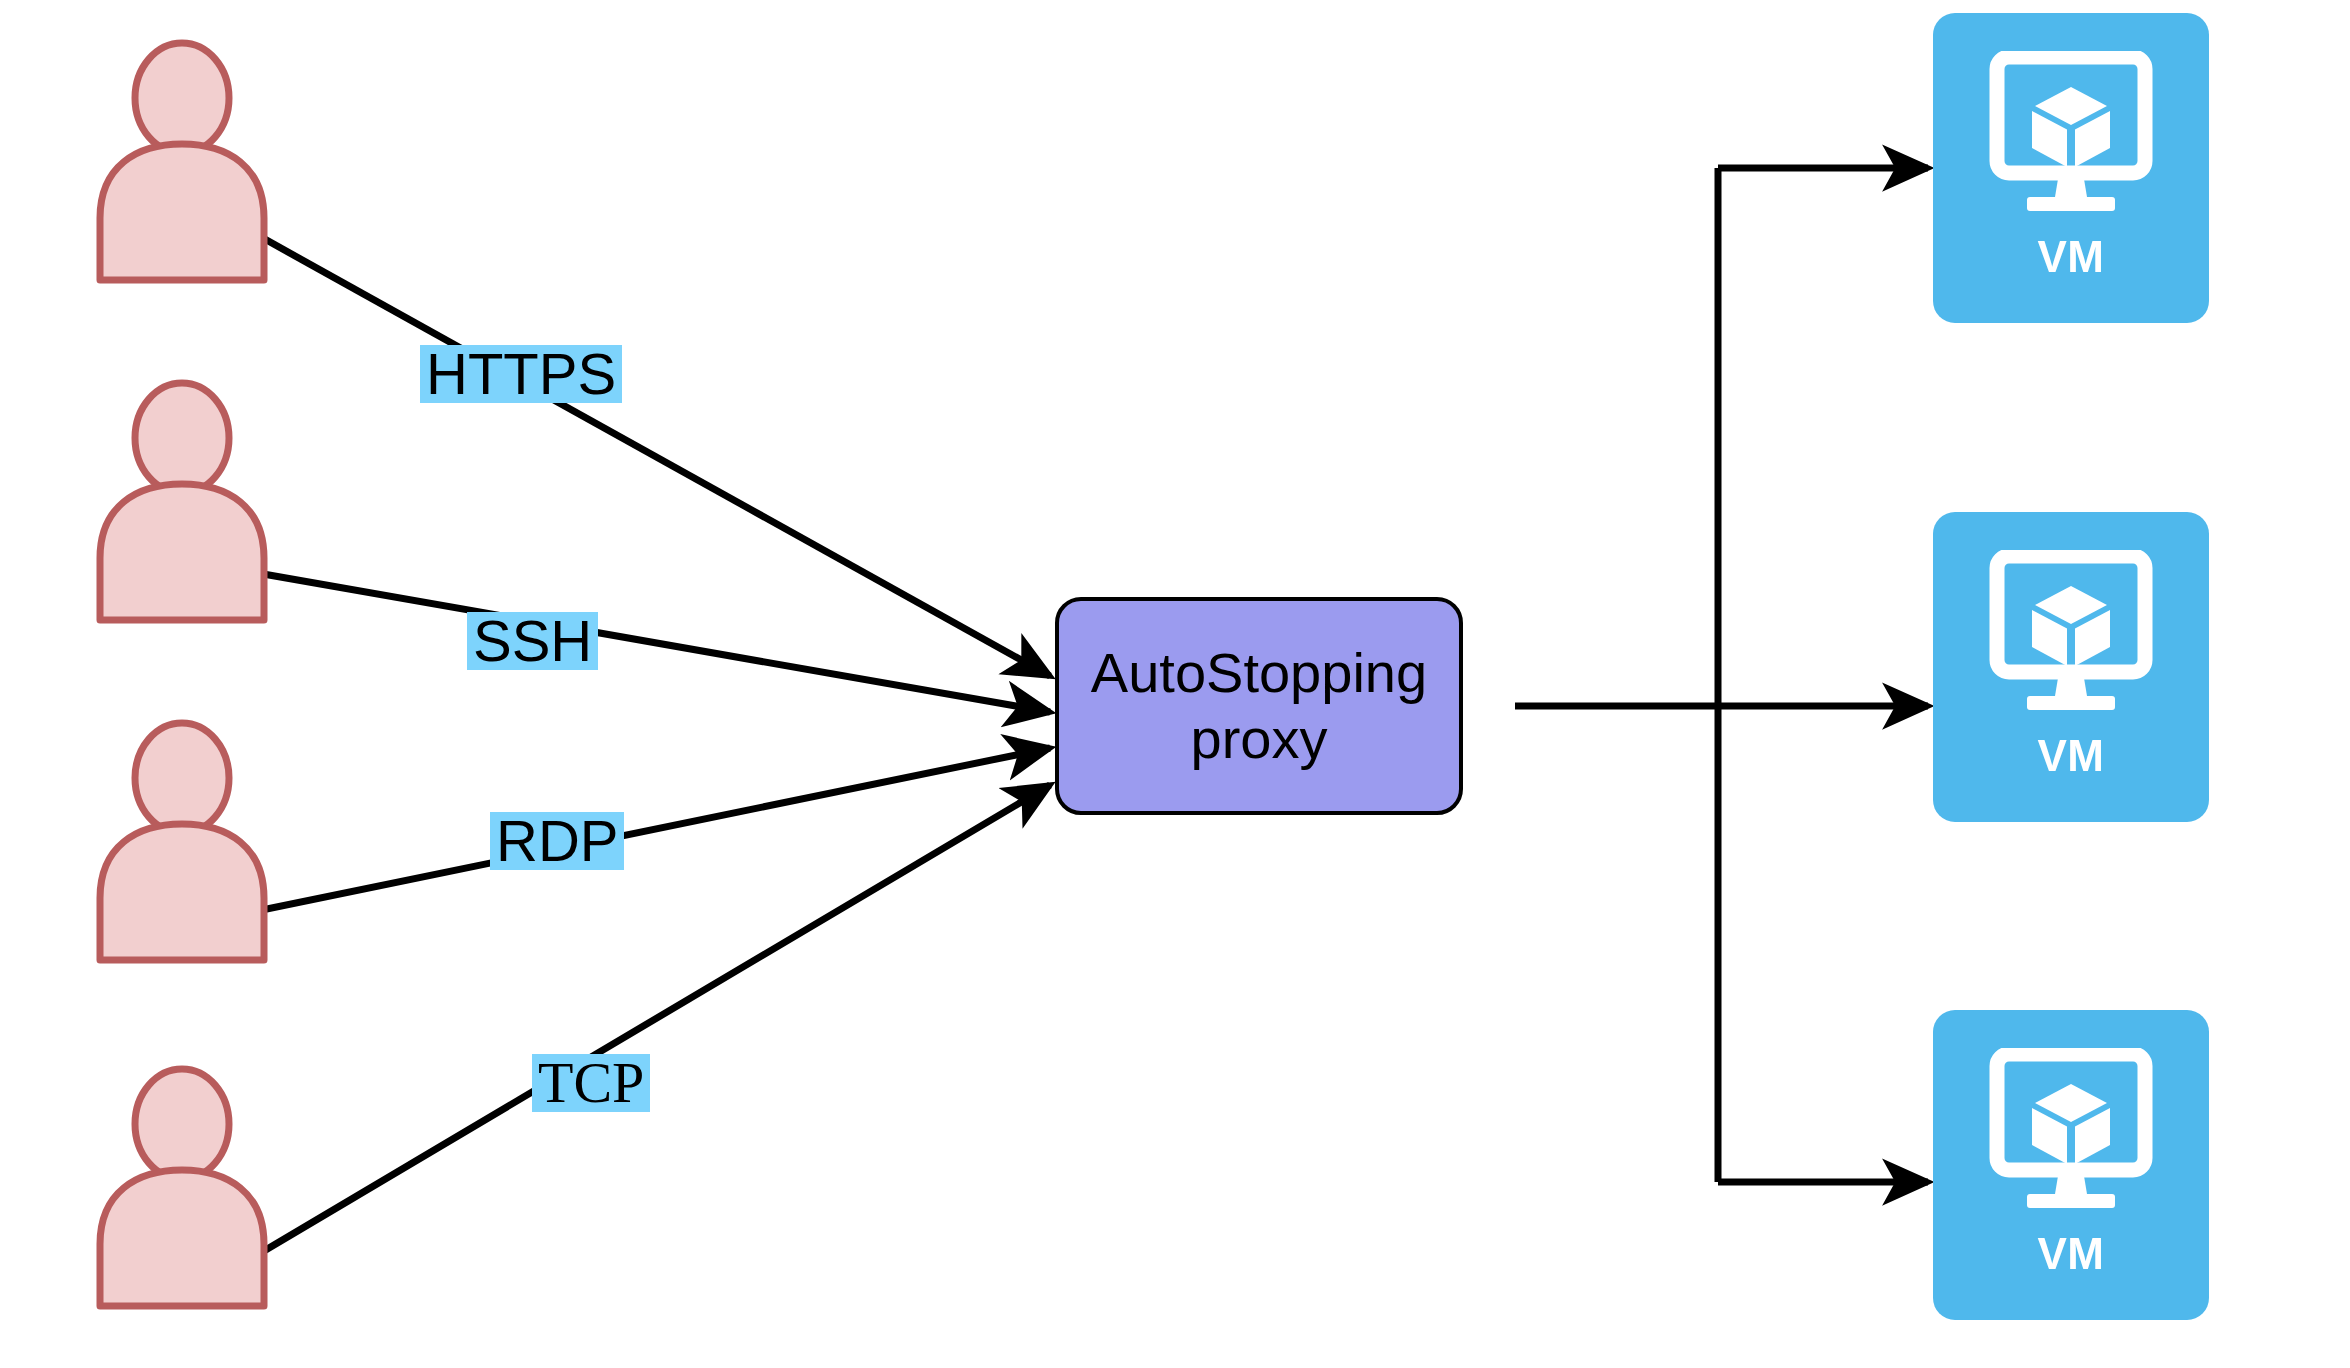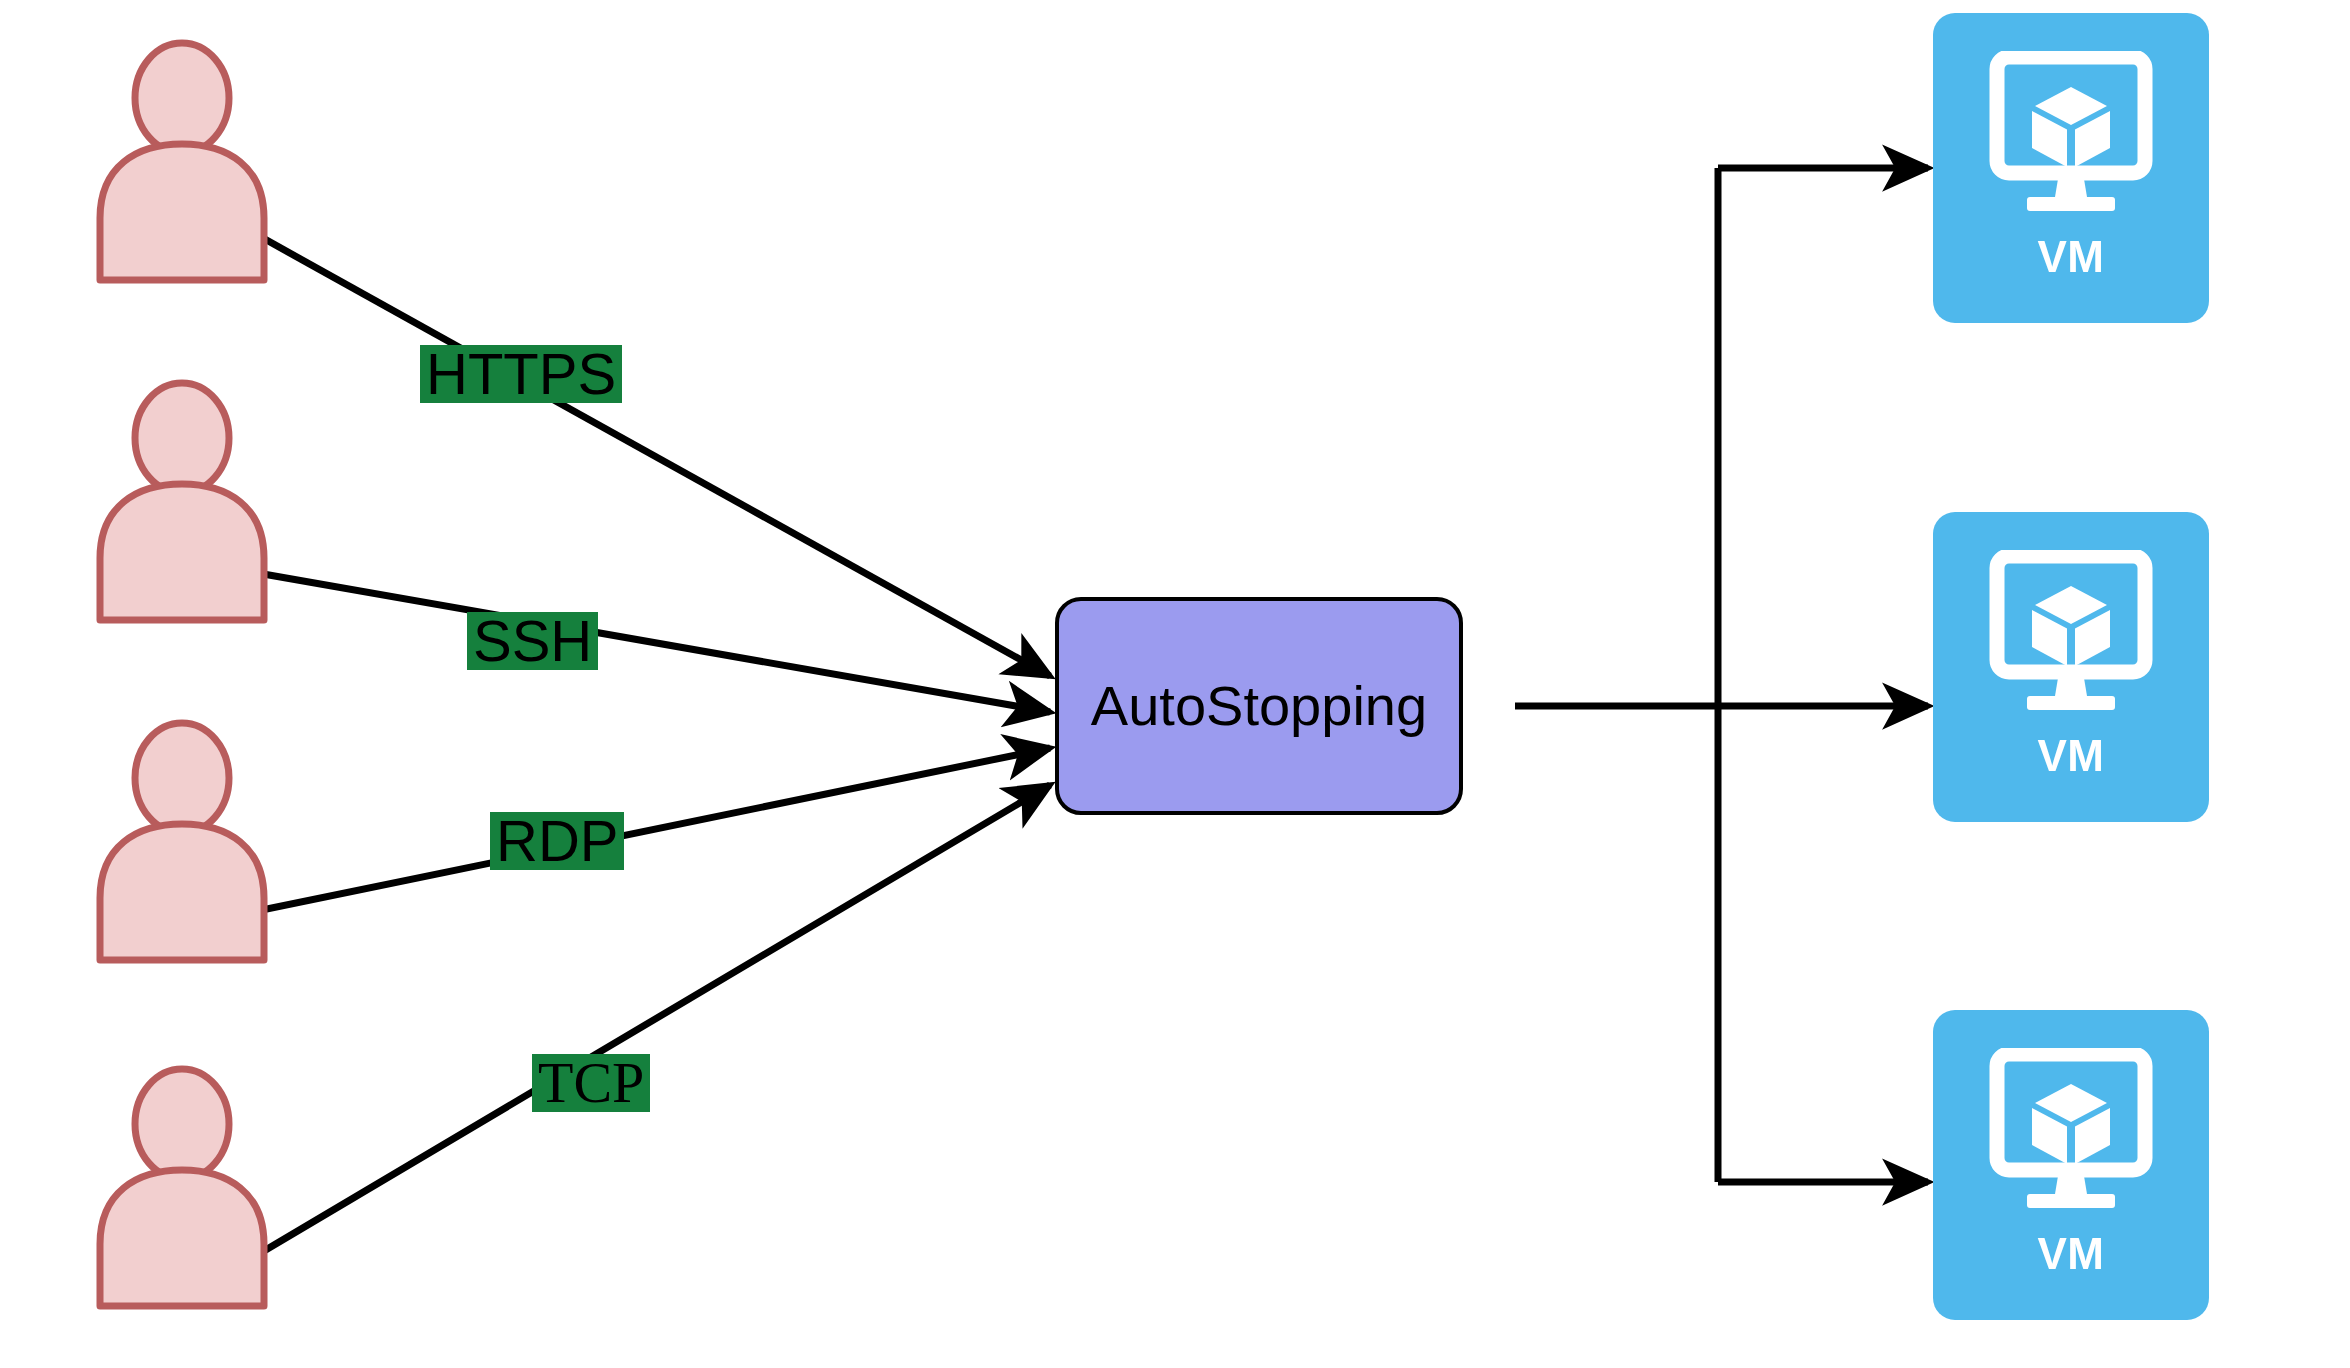--- a/index.html
+++ b/index.html
@@ -33,21 +33,21 @@
   .actor svg { display: block; }
 
   
   .proto-label {
     position: absolute;
     font-family: "Liberation Sans", sans-serif;
     font-size: 58px;
     color: #000000;
     white-space: nowrap;
     line-height: 1;
-    background: #15803d;
+    background: #7dd3fc;
     padding: 0 6px;
   }
 
   
   .proxy-box {
     position: absolute;
     left: 1055px;
     top: 597px;
     width: 408px;
     height: 218px;
@@ -155,20 +155,21 @@
 
   <span class="proto-label" style="left:467px; top:612px;">SSH</span>
 
   <span class="proto-label" style="left:490px; top:812px;">RDP</span>
 
   <span class="proto-label" style="left:532px; top:1054px;font-family:Liberation Serif, serif;">TCP</span>
 
   <div class="proxy-box">
     <div class="proxy-label">
       <div>AutoStopping</div>
+      <div>proxy</div>
     </div>
   </div>
 
   <div class="vm-card" style="left:1933px; top:13px;">
     <svg class="vm-icon" width="176" height="168" viewBox="0 0 176 168">
       <rect x="14" y="6" width="148" height="116" rx="12" ry="12" fill="none" stroke="#ffffff" stroke-width="15"></rect>
       <path d="M 88 36 L 124 55 L 88 74 L 52 55 Z" fill="#ffffff"></path>
       <path d="M 49 60 L 84 78.5 L 84 116 L 49 97 Z" fill="#ffffff"></path>
       <path d="M 127 60 L 92 78.5 L 92 116 L 127 97 Z" fill="#ffffff"></path>
       <path d="M 76 122 L 100 122 L 104 146 L 72 146 Z" fill="#ffffff"></path>

